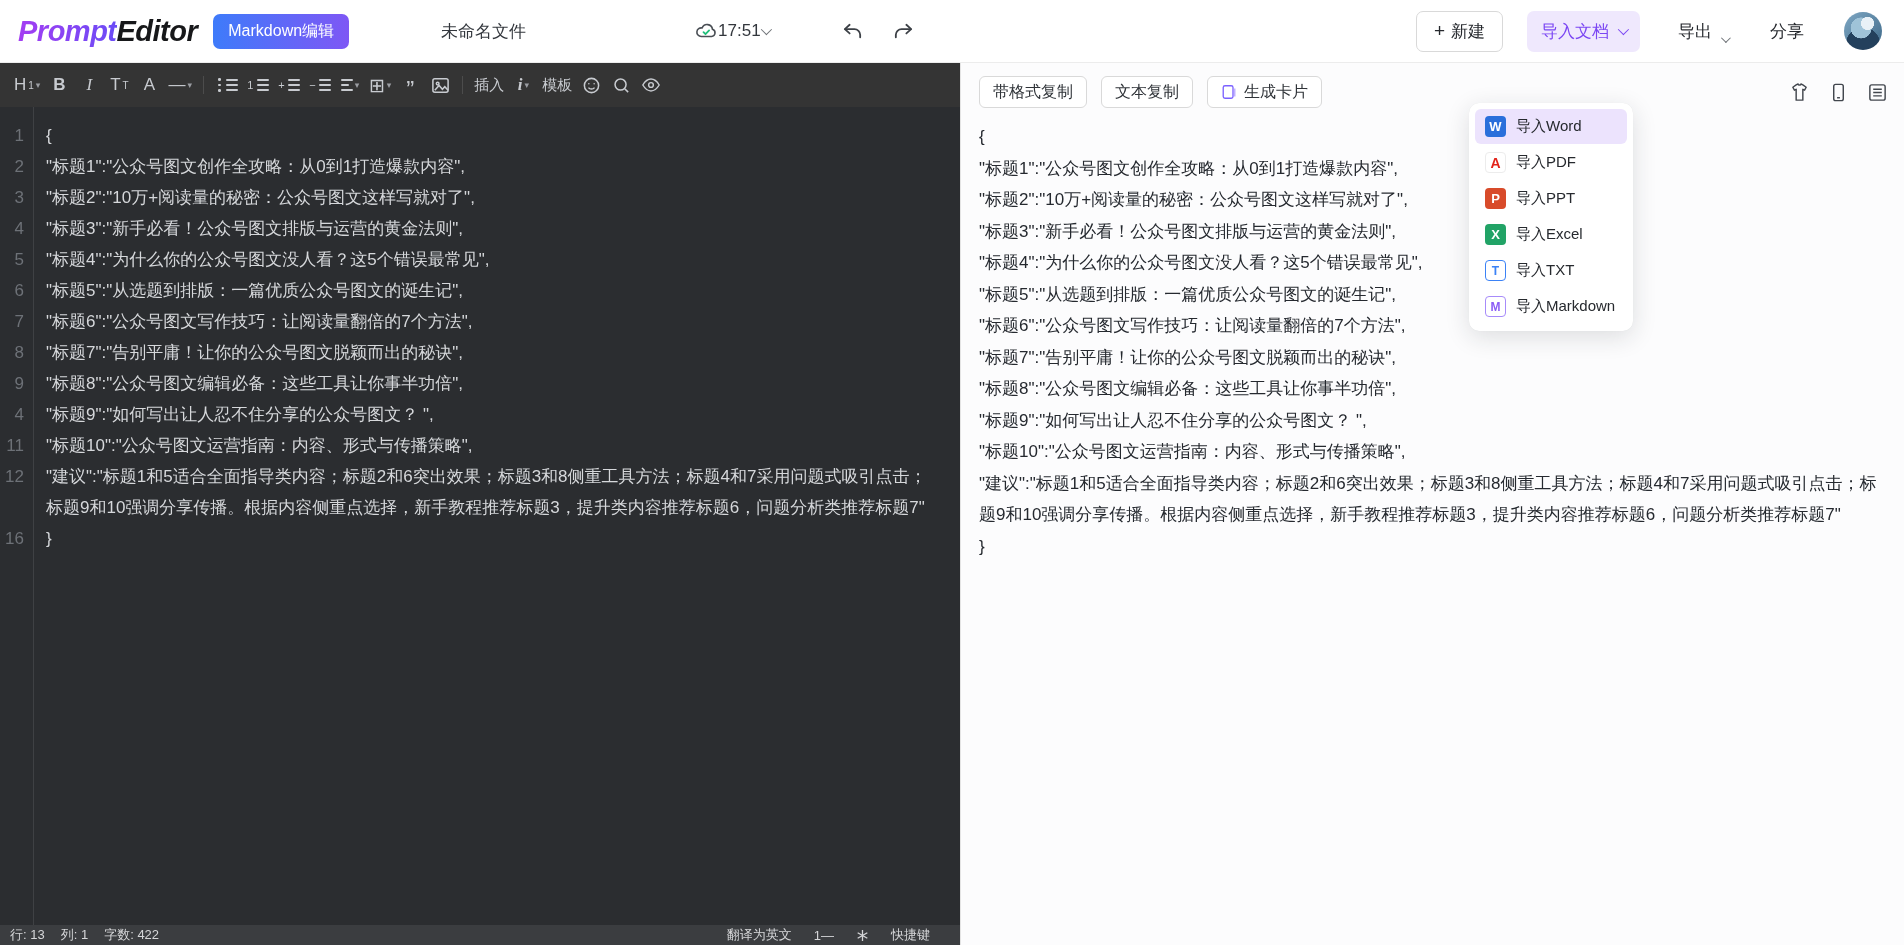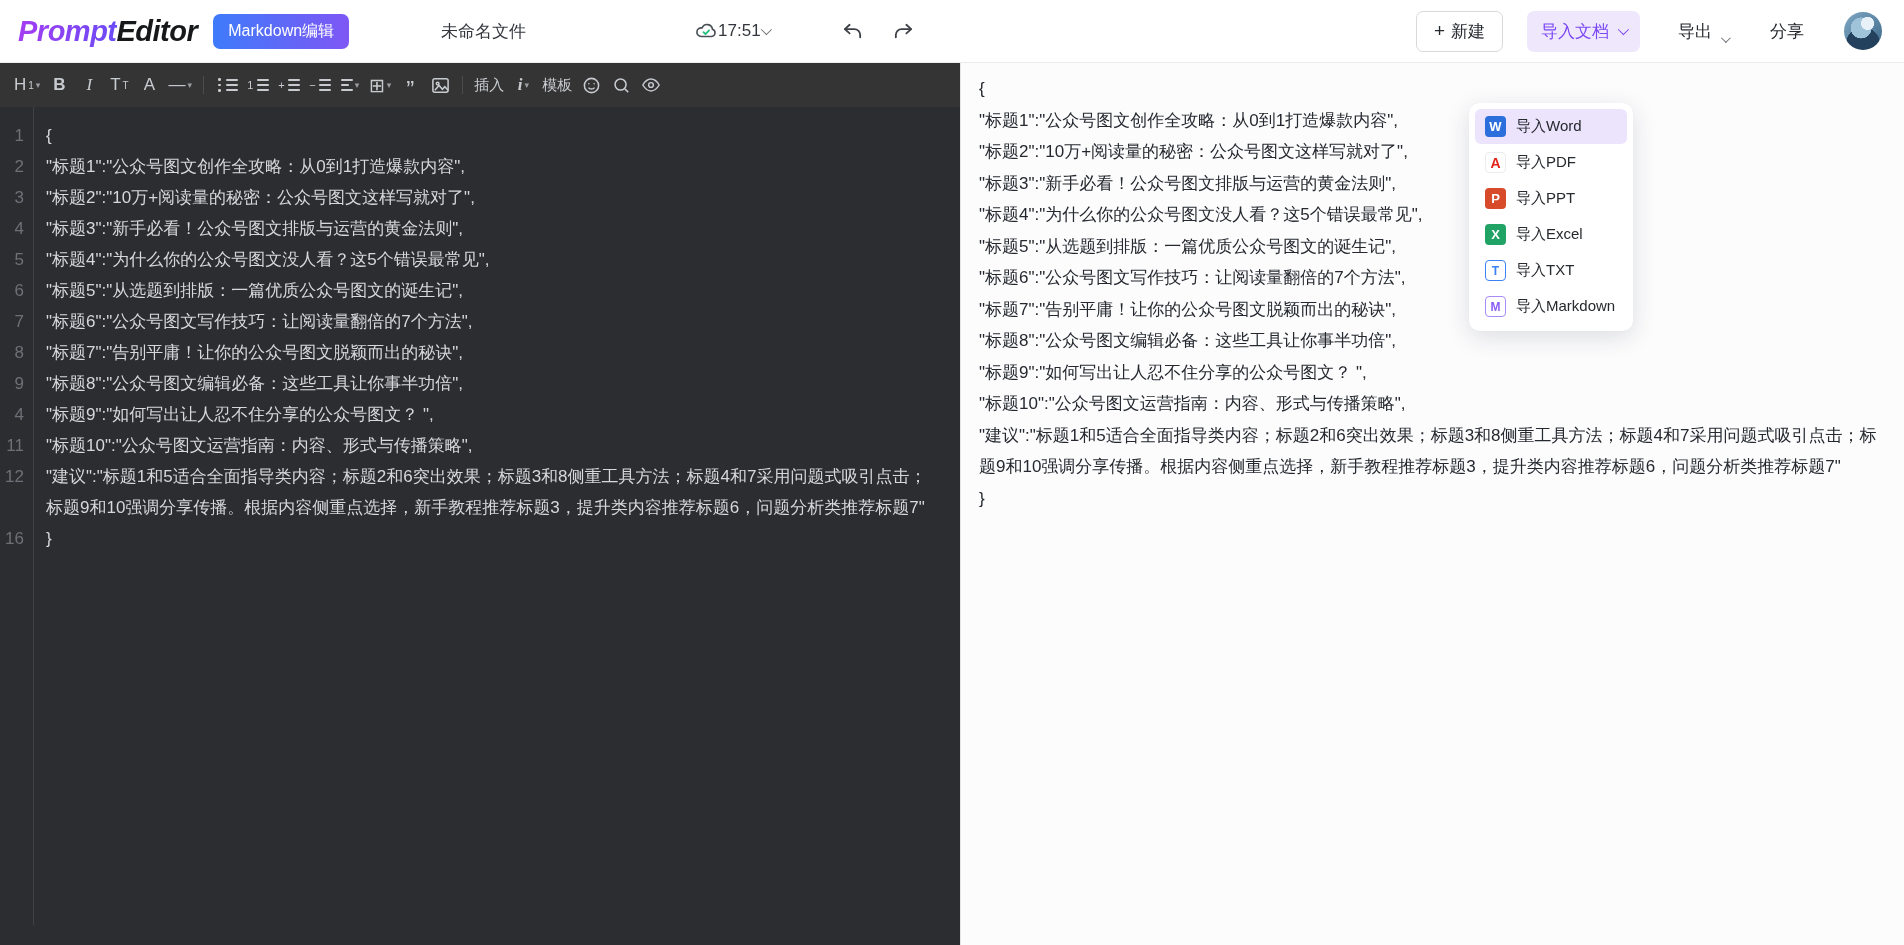--- a/index.html
+++ b/index.html
@@ -302,23 +302,61 @@
         <span class="ln">12</span>
         <span class="lt">"建议":"标题1和5适合全面指导类内容；标题2和6突出效果；标题3和8侧重工具方法；标题4和7采用问题式吸引点击；标题9和10强调分享传播。根据内容侧重点选择，新手教程推荐标题3，提升类内容推荐标题6，问题分析类推荐标题7"</span>
       </div>
         <div class="ed-line">
         <span class="ln">16</span>
         <span class="lt">}</span>
       </div>
       </div>
   </div>
 
+  <div class="statusbar">
+    <span class="sb-item">行: 13</span>
+    <span class="sb-item">列: 1</span>
+    <span class="sb-item">字数: 422</span>
+    <span class="sb-spacer"></span>
+    <span class="sb-right">翻译为英文</span>
+    <span class="sb-right">1—</span>
+    <span class="sb-right">
+      <svg width="13" height="13" viewBox="0 0 14 14">
+        <path d="M7 1 V13 M1.8 4 L12.2 10 M12.2 4 L1.8 10" stroke-width="1.4" fill="none"></path>
+      </svg>
+    </span>
+    <span class="sb-right">快捷键</span>
+  </div>
 </div>
 
 <div class="right-pane">
+  <div class="pv-toolbar">
+    <button class="pv-btn">带格式复制</button>
+    <button class="pv-btn">文本复制</button>
+    <button class="pv-btn">
+      <svg width="16" height="16" viewBox="0 0 18 18">
+        <rect x="2.5" y="2" width="11" height="14" rx="2" fill="none" stroke="#7b61ff" stroke-width="1.5"></rect>
+        <path d="M15.5 5 v9" stroke="#b9a8ff" stroke-width="1.5" fill="none"></path>
+      </svg>
+      <span>生成卡片</span>
+    </button>
+    <div class="pv-tools">
+      <svg width="21" height="21" viewBox="0 0 22 22">
+        <path d="M7.5 3 L9.5 2 C9.5 3.6 12.5 3.6 12.5 2 L14.5 3 L18 5.5 L16.3 8.6 L14.5 7.6 V19 H7.5 V7.6 L5.7 8.6 L4 5.5 Z" stroke-linejoin="round"></path>
+      </svg>
+      <svg width="21" height="21" viewBox="0 0 22 22">
+        <rect x="6" y="2.5" width="10" height="17" rx="2"></rect>
+        <path d="M9.5 16.5 h3"></path>
+      </svg>
+      <svg width="21" height="21" viewBox="0 0 22 22">
+        <rect x="3" y="3" width="16" height="16" rx="2"></rect>
+        <path d="M6.5 7.5 h9 M6.5 11 h9 M6.5 14.5 h9"></path>
+      </svg>
+    </div>
+  </div>
   <div class="pv-content">
 
   <div class="pv-line">{</div>
       <div class="pv-line">"标题1":"公众号图文创作全攻略：从0到1打造爆款内容",</div>
       <div class="pv-line">"标题2":"10万+阅读量的秘密：公众号图文这样写就对了",</div>
       <div class="pv-line">"标题3":"新手必看！公众号图文排版与运营的黄金法则",</div>
       <div class="pv-line">"标题4":"为什么你的公众号图文没人看？这5个错误最常见",</div>
       <div class="pv-line">"标题5":"从选题到排版：一篇优质公众号图文的诞生记",</div>
       <div class="pv-line">"标题6":"公众号图文写作技巧：让阅读量翻倍的7个方法",</div>
       <div class="pv-line">"标题7":"告别平庸！让你的公众号图文脱颖而出的秘诀",</div>

